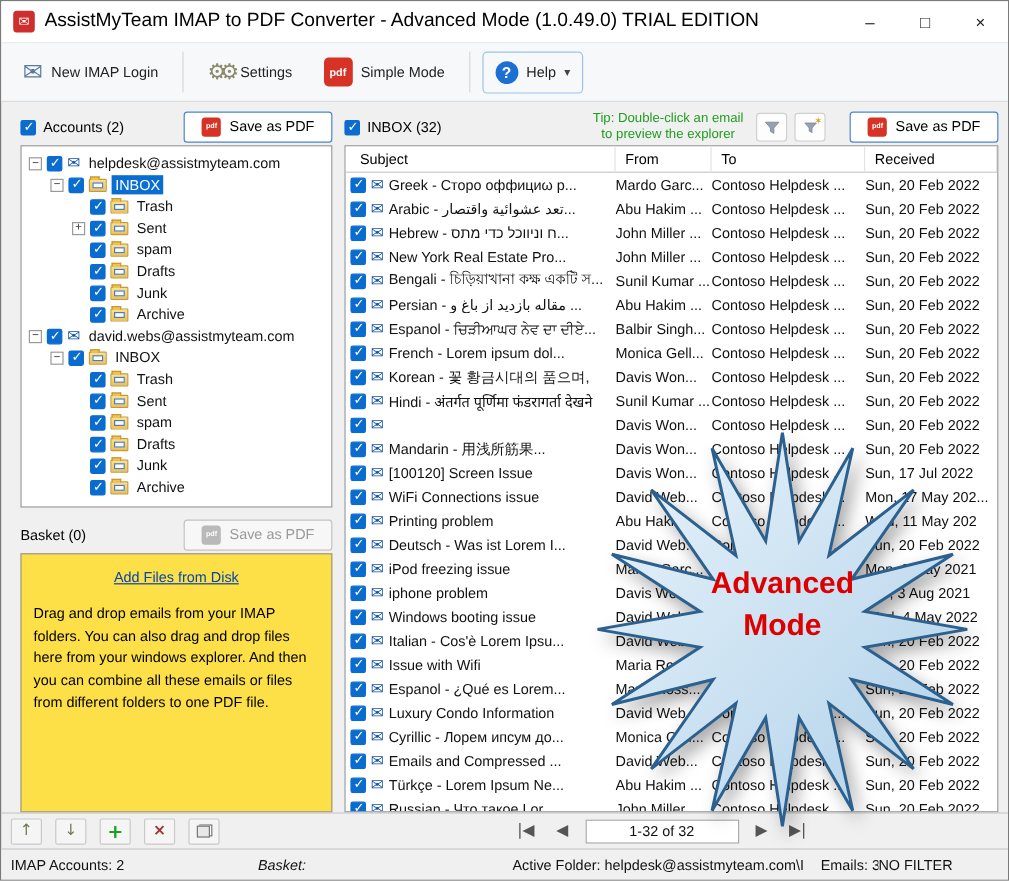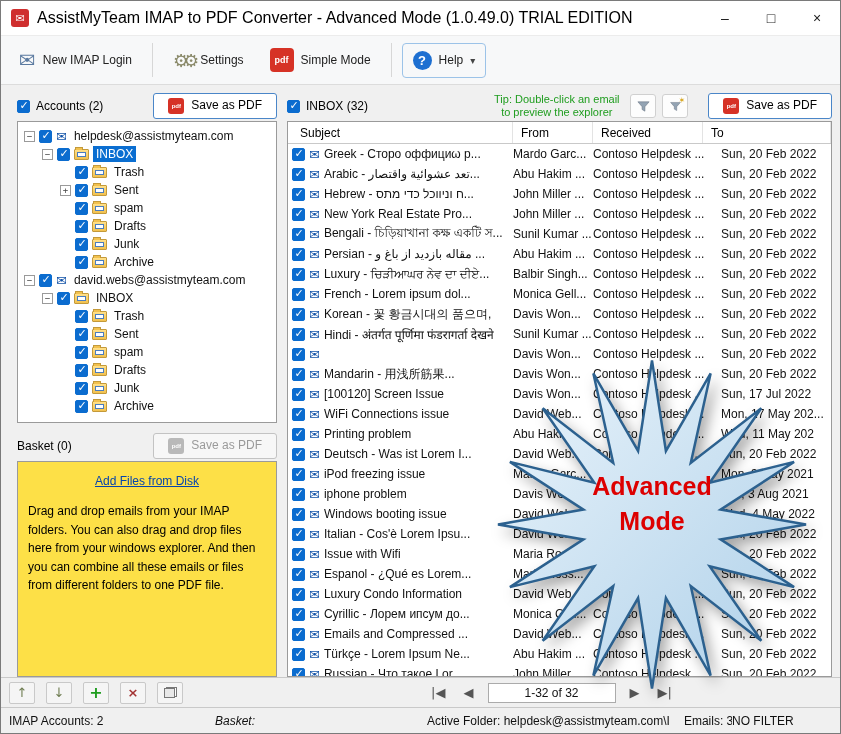--- a/index.html
+++ b/index.html
@@ -351,22 +351,22 @@
         <button class="savebtn">
           <span class="pdf-ic">pdf</span>
           <span>Save as PDF</span>
         </button>
       </div>
 
       <div class="grid">
         <div class="ghead">
           <span class="hc hc-subj">Subject</span>
           <span class="hc hc-from">From</span>
+          <span class="hc hc-to">To</span>
           <span class="hc hc-recv">Received</span>
-          <span class="hc hc-to">To</span>
         </div>
         <div class="rows">
 
             <div class="row">
               <span class="c-subj">
                 <span class="cb checked"></span>
                 <span class="env">✉</span>
                 <span class="txt">Greek - Сторо оффициω р...</span>
               </span>
               <span class="c-from txt">Mardo Garc...</span>
@@ -426,21 +426,21 @@
               </span>
               <span class="c-from txt">Abu Hakim ...</span>
               <span class="c-to txt">Contoso Helpdesk ...</span>
               <span class="c-recv txt">Sun, 20 Feb 2022</span>
             </div>
 
             <div class="row">
               <span class="c-subj">
                 <span class="cb checked"></span>
                 <span class="env">✉</span>
-                <span class="txt">Luxury - ਚਿੜੀਆਘਰ ਨੇਵ ਦਾ ਦੀਏ...</span>
+                <span class="txt">Espanol - ਚਿੜੀਆਘਰ ਨੇਵ ਦਾ ਦੀਏ...</span>
               </span>
               <span class="c-from txt">Balbir Singh...</span>
               <span class="c-to txt">Contoso Helpdesk ...</span>
               <span class="c-recv txt">Sun, 20 Feb 2022</span>
             </div>
 
             <div class="row">
               <span class="c-subj">
                 <span class="cb checked"></span>
                 <span class="env">✉</span>

